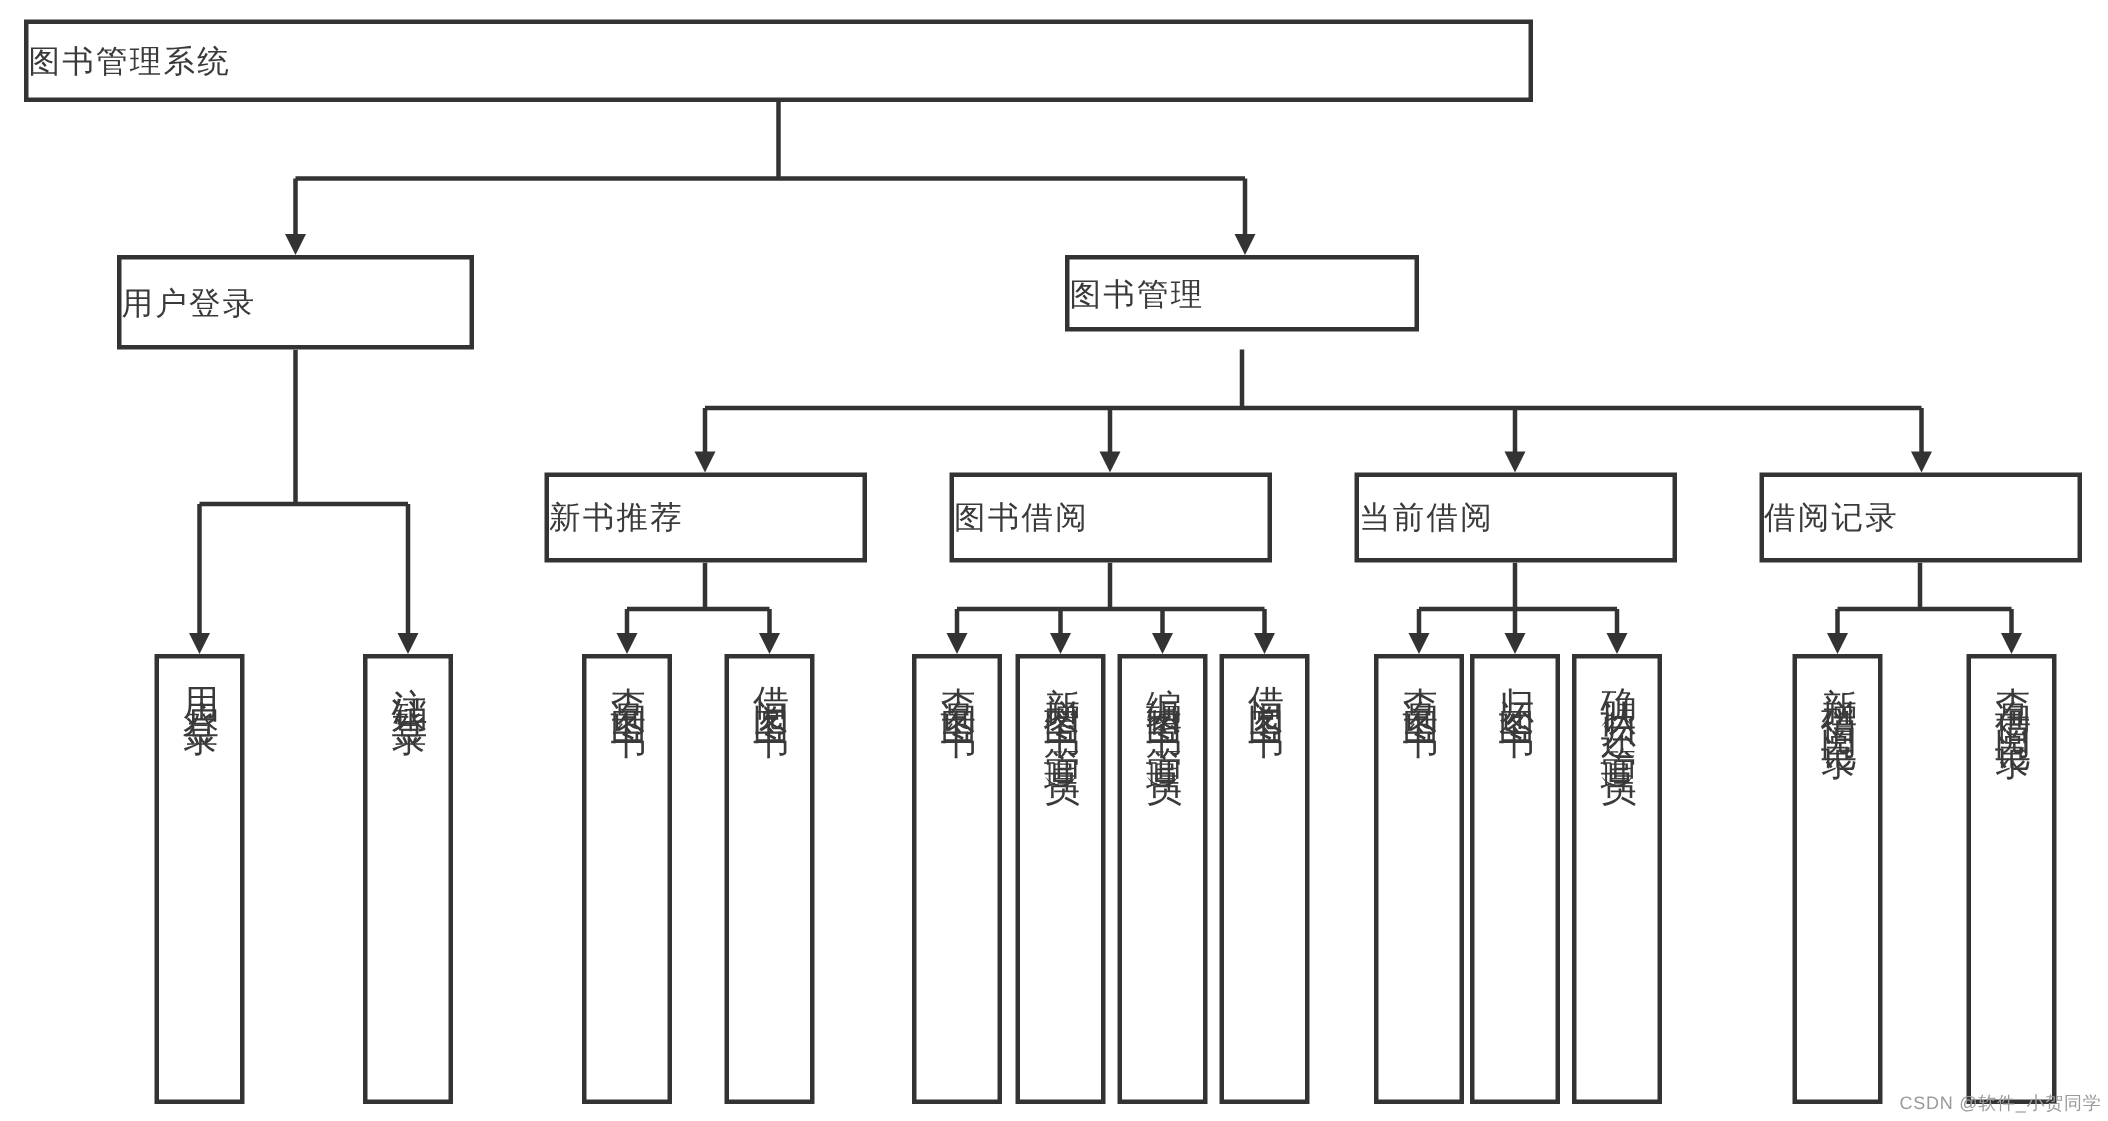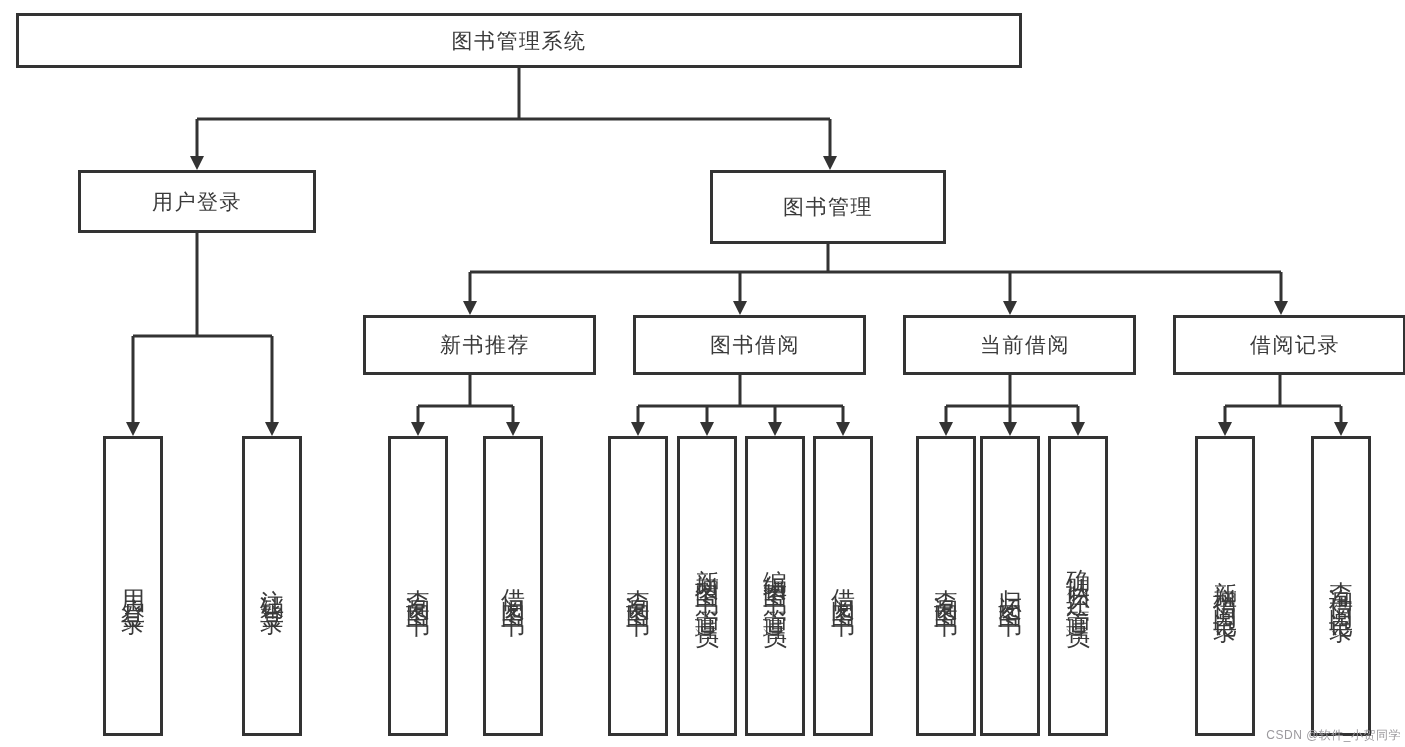--- a/index.html
+++ b/index.html
@@ -6,35 +6,35 @@
   body{
     width:1405px;height:747px;position:relative;overflow:hidden;
     background:#ffffff;
     font-family:"Liberation Sans","DejaVu Sans",sans-serif;
   }
   #canvas{position:absolute;left:0;top:0;width:1405px;height:747px;}
   svg.wires{position:absolute;left:0;top:0;width:1405px;height:747px;z-index:1;}
   .box{
     position:absolute;box-sizing:border-box;
     border:3px solid #333333;background:#ffffff;
-    display:flex;align-items:center;justify-content:center;
+    display:flex;align-items:center;justify-content:flex-start;
     color:#3a3a3a;z-index:2;
   }
   .h{font-size:21px;letter-spacing:1.5px;white-space:nowrap;}
   .v{
     writing-mode:vertical-rl;text-orientation:mixed;
     font-size:24px;letter-spacing:8px;line-height:1;
   }
   
   .n-root{left:16px;top:13px;width:1006px;height:55px;}
   
   .n-userlogin{left:78px;top:170px;width:238px;height:63px;}
-  .n-bookmgmt{left:710px;top:170px;width:236px;height:74px;}
+  .n-bookmgmt{left:710px;top:170px;width:236px;height:51px;}
   
-  .n-l3{top:315px;width:233px;height:60px;padding-left:11px;}
+  .n-l3{top:315px;width:215px;height:60px;}
   .n-newrec{left:363px;}
   .n-borrow{left:633px;}
   .n-current{left:903px;}
   .n-record{left:1173px;}
   
   .leaf{top:436px;width:60px;height:300px;}
   .lf1{left:103px;}  .lf2{left:242px;}
   .lf3{left:388px;}  .lf4{left:483px;}
   .lf5{left:608px;}  .lf6{left:677px;}
   .lf7{left:745px;}  .lf8{left:813px;}

